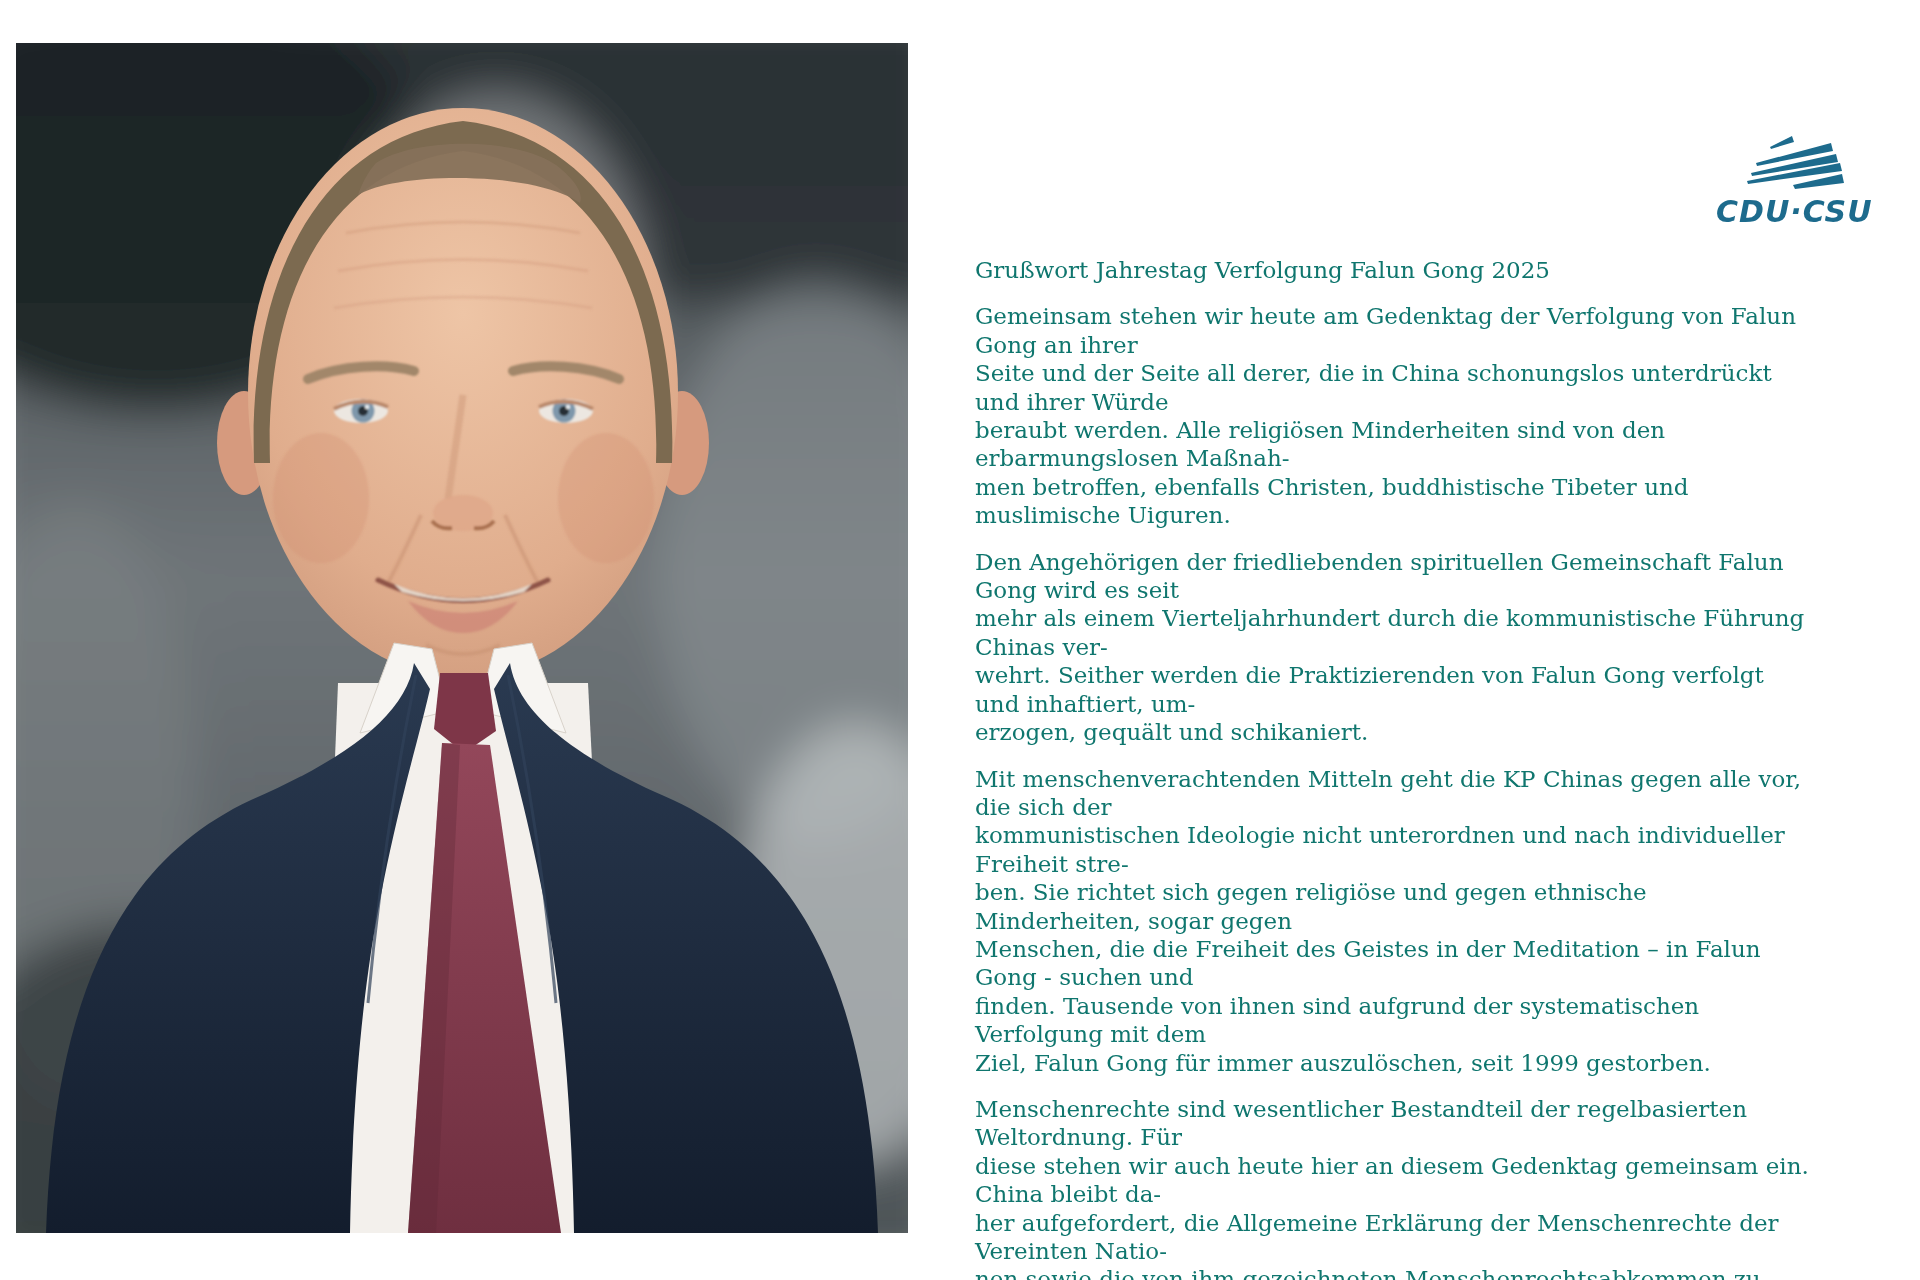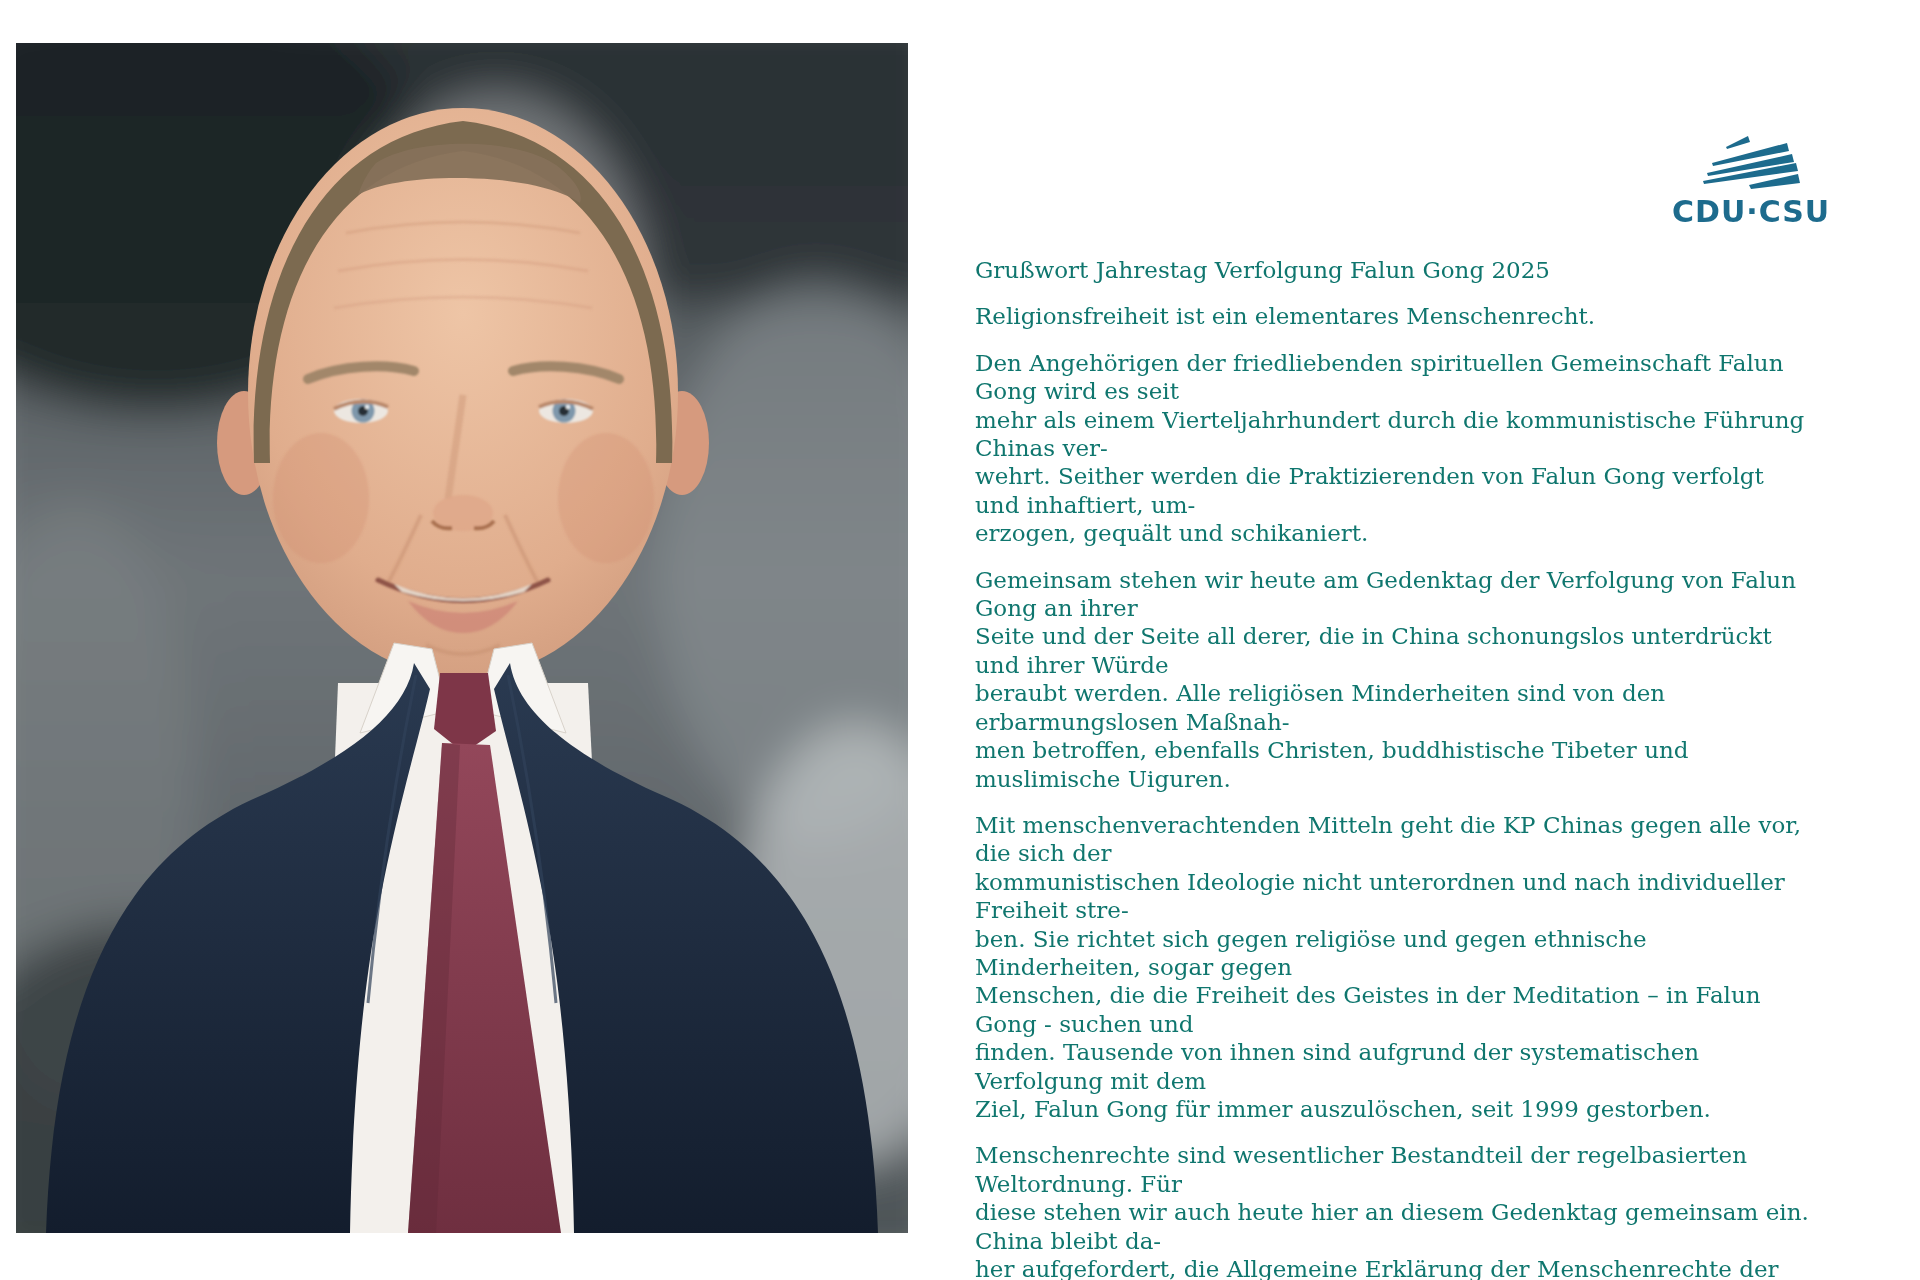--- a/index.html
+++ b/index.html
@@ -16,21 +16,21 @@
   }
   .photo svg { display:block; width:100%; height:100%; }
 
   .content {
     position:absolute; left:975px; top:256px; width:840px;
     color:#0f766e;
     font-size:23px; line-height:28.4px;
   }
   .content p { margin:0 0 18px 0; white-space:pre-line; }
 
-  .logo { position:absolute; left:1672px; top:126px; width:200px; }
+  .logo { position:absolute; left:1716px; top:126px; width:200px;font-style:italic; }
   .logo .flag { display:block; margin-left:24px; }
   .logo .wordmark {
     font-family:"DejaVu Sans", sans-serif;
     font-weight:bold; font-size:30px; letter-spacing:1px;
     color:#1d6b8d; margin-top:4px; white-space:nowrap;
   }
 </style>
 </head>
 <body>
 
@@ -130,29 +130,28 @@
              L 414,646 C 400,706 380,770 362,868 C 344,964 336,1080 334,1190 Z" fill="url(#suit)"></path>
     <path d="M 862,1190 C 854,960 792,820 657,757 C 562,716 502,672 494,620
              L 478,646 C 492,706 512,770 530,868 C 548,964 556,1080 558,1190 Z" fill="url(#suit)"></path>
     <path d="M 400,632 C 382,720 364,830 352,960" stroke="#31415a" stroke-width="3" fill="none" opacity="0.7"></path>
     <path d="M 492,632 C 510,720 528,830 540,960" stroke="#31415a" stroke-width="3" fill="none" opacity="0.7"></path>
   </svg>
 </div>
 
 <div class="content">
   <p>Grußwort Jahrestag Verfolgung Falun Gong 2025</p>
-  <p>Religionsfreiheit ist ein elementares Menschenrecht.</p>
+  <p>Gemeinsam stehen wir heute am Gedenktag der Verfolgung von Falun Gong an ihrer
+Seite und der Seite all derer, die in China schonungslos unterdrückt und ihrer Würde
+beraubt werden. Alle religiösen Minderheiten sind von den erbarmungslosen Maßnah-
+men betroffen, ebenfalls Christen, buddhistische Tibeter und muslimische Uiguren.</p>
   <p>Den Angehörigen der friedliebenden spirituellen Gemeinschaft Falun Gong wird es seit
 mehr als einem Vierteljahrhundert durch die kommunistische Führung Chinas ver-
 wehrt. Seither werden die Praktizierenden von Falun Gong verfolgt und inhaftiert, um-
 erzogen, gequält und schikaniert.</p>
-  <p>Gemeinsam stehen wir heute am Gedenktag der Verfolgung von Falun Gong an ihrer
-Seite und der Seite all derer, die in China schonungslos unterdrückt und ihrer Würde
-beraubt werden. Alle religiösen Minderheiten sind von den erbarmungslosen Maßnah-
-men betroffen, ebenfalls Christen, buddhistische Tibeter und muslimische Uiguren.</p>
   <p>Mit menschenverachtenden Mitteln geht die KP Chinas gegen alle vor, die sich der
 kommunistischen Ideologie nicht unterordnen und nach individueller Freiheit stre-
 ben. Sie richtet sich gegen religiöse und gegen ethnische Minderheiten, sogar gegen
 Menschen, die die Freiheit des Geistes in der Meditation – in Falun Gong - suchen und
 finden. Tausende von ihnen sind aufgrund der systematischen Verfolgung mit dem
 Ziel, Falun Gong für immer auszulöschen, seit 1999 gestorben.</p>
   <p>Menschenrechte sind wesentlicher Bestandteil der regelbasierten Weltordnung. Für
 diese stehen wir auch heute hier an diesem Gedenktag gemeinsam ein. China bleibt da-
 her aufgefordert, die Allgemeine Erklärung der Menschenrechte der Vereinten Natio-
 nen sowie die von ihm gezeichneten Menschenrechtsabkommen zu achten und einzu-

